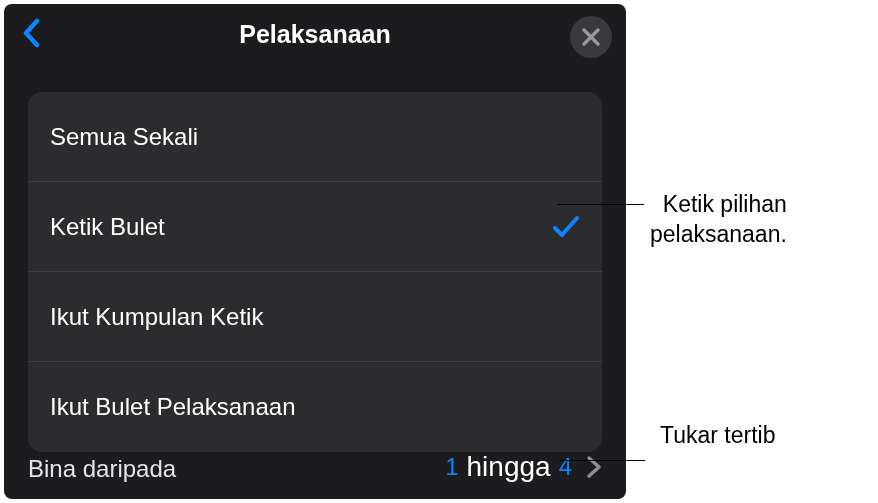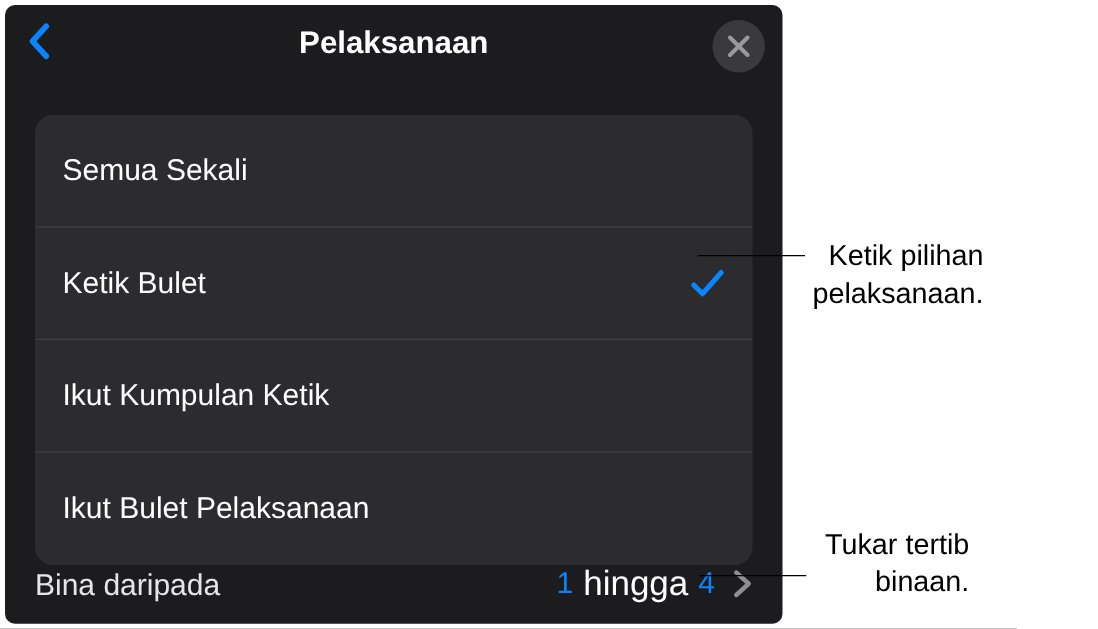--- a/index.html
+++ b/index.html
@@ -210,14 +210,13 @@
 
 <div class="leader leader-1"></div>
 <div class="callout callout-1">
   <span>Ketik pilihan</span><br>
   <span>pelaksanaan.</span>
 </div>
 
 <div class="leader leader-2"></div>
 <div class="callout callout-2">
   <span>Tukar tertib</span><br>
-  <span>binaan.</span>
 </div>
 
 </body></html>

